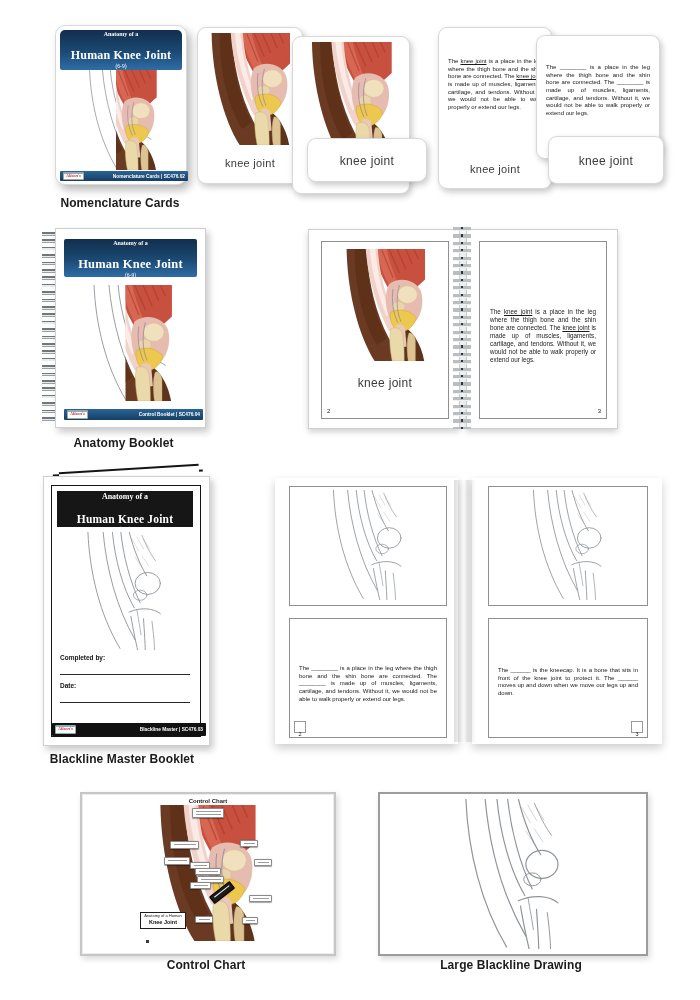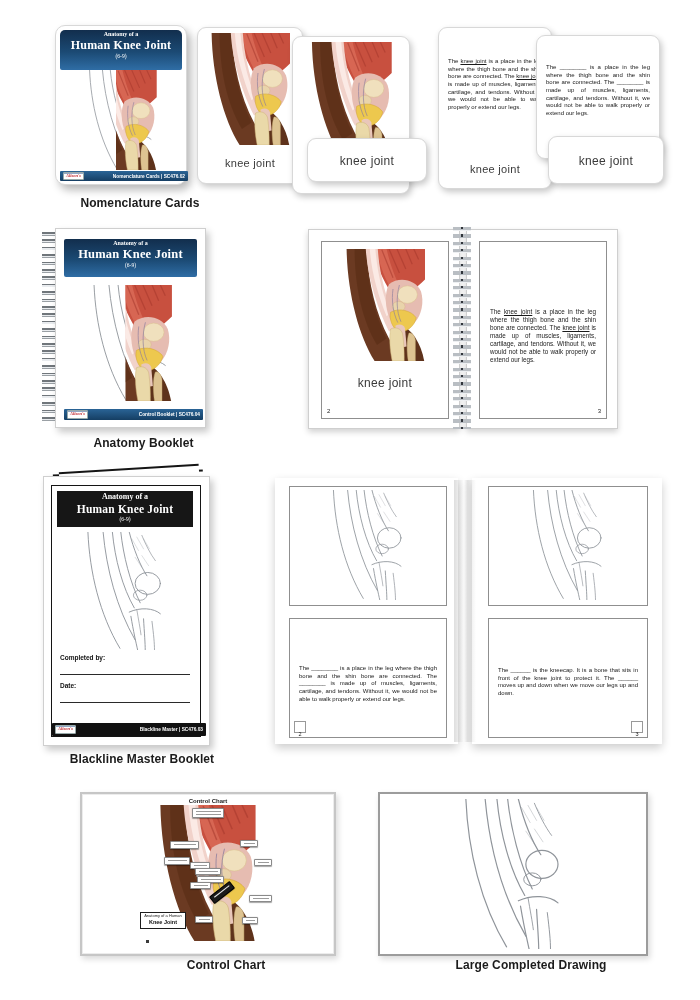--- a/index.html
+++ b/index.html
@@ -3,31 +3,31 @@
 <meta charset="utf-8">
 <style>
   html,body{margin:0;padding:0;background:#fff;}
   .stage{position:relative;width:700px;height:1000px;background:#fff;overflow:hidden;
          font-family:"Liberation Sans",sans-serif;}
   .abs{position:absolute;}
 
   
   .wcard{position:absolute;background:#fff;border:1px solid #d8d8d8;border-radius:9px;
          box-shadow:2px 3px 6px rgba(0,0,0,.22);}
-  .caption{position:absolute;font-size:12px;font-weight:700;color:#1b1b1b;text-align:center;letter-spacing:.1px;margin-left:20px;}
+  .caption{position:absolute;font-size:12px;font-weight:700;color:#1b1b1b;text-align:center;letter-spacing:.1px;}
   .term{font-size:11px;color:#3a3a3a;text-align:center;letter-spacing:.3px;}
   .ptext{font-size:6px;line-height:1.28;color:#1a1a1a;text-align:justify;}
   .pnum{font-size:6px;color:#222;}
   u{text-underline-offset:1px;}
 
   
   .band{background:linear-gradient(180deg,#122e4d 0%,#1b4a74 55%,#2f6da5 100%);
         color:#fff;text-align:center;border-radius:2px;}
   .band .t1{font-family:"Liberation Serif",serif;font-weight:700;font-size:6px;line-height:1.5;}
-  .band .t2{font-family:"Liberation Serif",serif;font-weight:700;font-size:12px;line-height:1.05;letter-spacing:.2px;}
+  .band .t2{font-family:"Liberation Serif",serif;font-weight:700;font-size:12px;line-height:1.05;letter-spacing:.2px;margin-top:10px;}
   .band .t3{font-family:"Liberation Serif",serif;font-size:5.5px;line-height:1.6;}
   .band.black{background:#161616;}
   .band.black .t1{font-size:8px;}
   .band.black .t2{font-size:11.5px;}
 
   
   .fbar{position:absolute;display:flex;align-items:center;background:linear-gradient(180deg,#2a6496,#153e63);
         color:#fff;font-size:4.8px;font-weight:700;padding:0 3px;border-radius:1px;}
   .fbar.black{background:#111;}
   .fbar .ftxt{margin-left:auto;white-space:nowrap;}
@@ -323,15 +323,15 @@
     </div>
     <div class="abs" style="left:64px;top:146px;width:3px;height:3px;background:#3a3a3a;"></div>
   </div>
   <div class="caption" style="left:80px;top:958px;width:252px;">Control Chart</div>
 
   <div class="abs" style="left:378px;top:792px;width:266px;height:160px;background:#fff;border:2px solid #9c9c9c;box-shadow:2px 3px 6px rgba(0,0,0,.15);">
     <svg class="knee abs" style="left:58px;top:5px;width:150px;height:150px;">
         <use href="#kl"></use>
       </svg>
   </div>
-  <div class="caption" style="left:378px;top:958px;width:266px;">Large Completed Drawing</div>
+  <div class="caption" style="left:378px;top:958px;width:266px;">Large Blackline Drawing</div>
 
 </div>
 
 </body></html>

